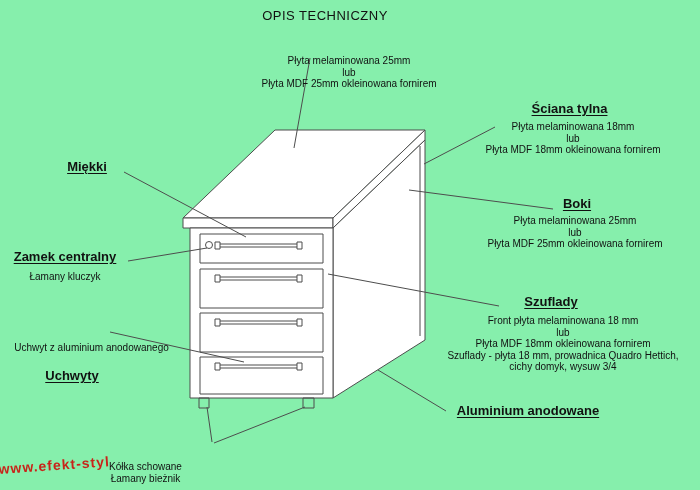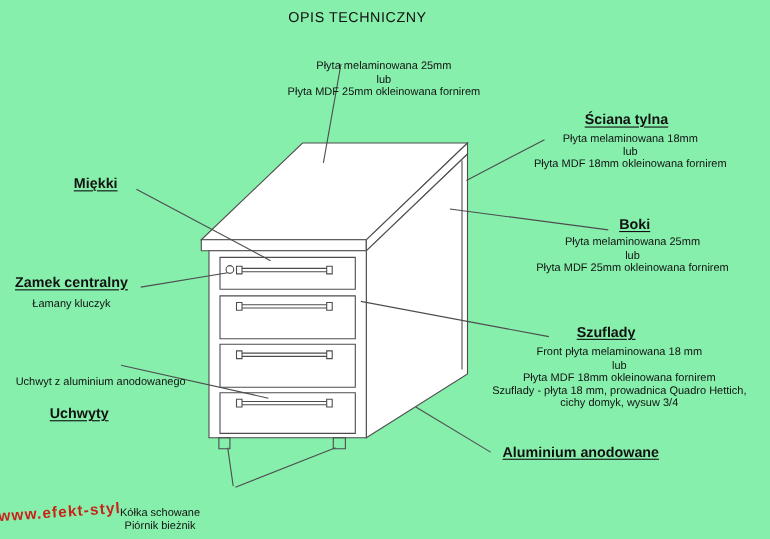--- a/index.html
+++ b/index.html
@@ -163,18 +163,18 @@
 
   <div class="heading" style="top:338px; left:27px; width:90px;margin-top:30px;">Uchwyty</div>
   <div class="sub" style="top:342px; left:4px; width:175px;">
     <div>Uchwyt z aluminium anodowanego</div>
   </div>
 
   <div class="heading" style="top:403px; left:443px; width:170px;">Aluminium anodowane</div>
 
   <div class="sub" style="top:461px; left:93px; width:105px;">
     <div>Kółka schowane</div>
-    <div>Piórnik bieżnik</div>
+    <div>Łamany bieżnik</div>
   </div>
 
   <div class="watermark">www.efekt-styl</div>
 
 </div>
 
 </body></html>

